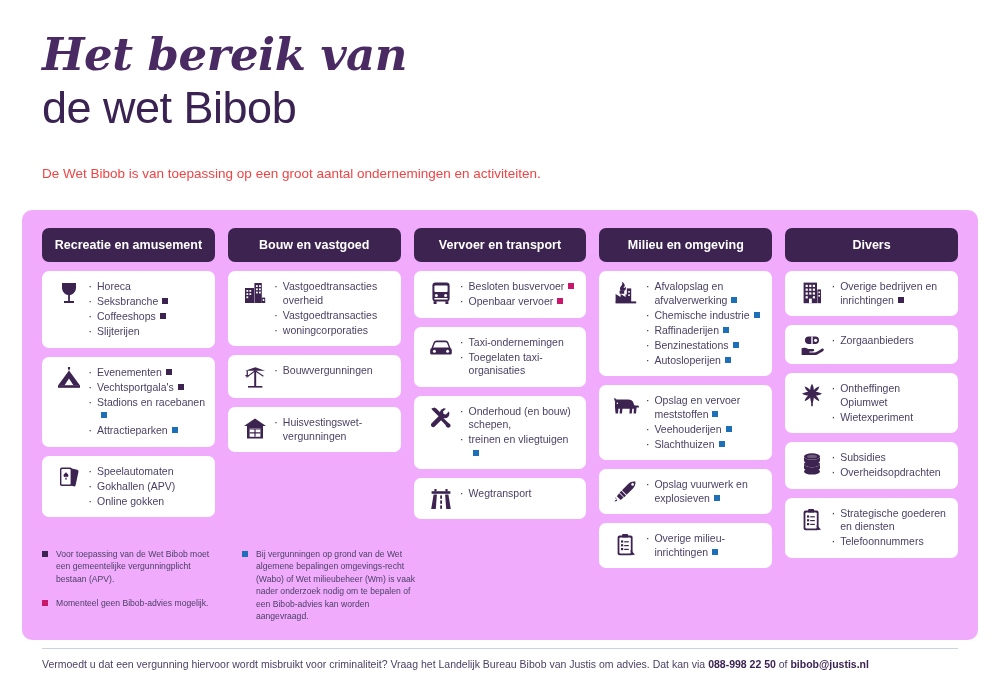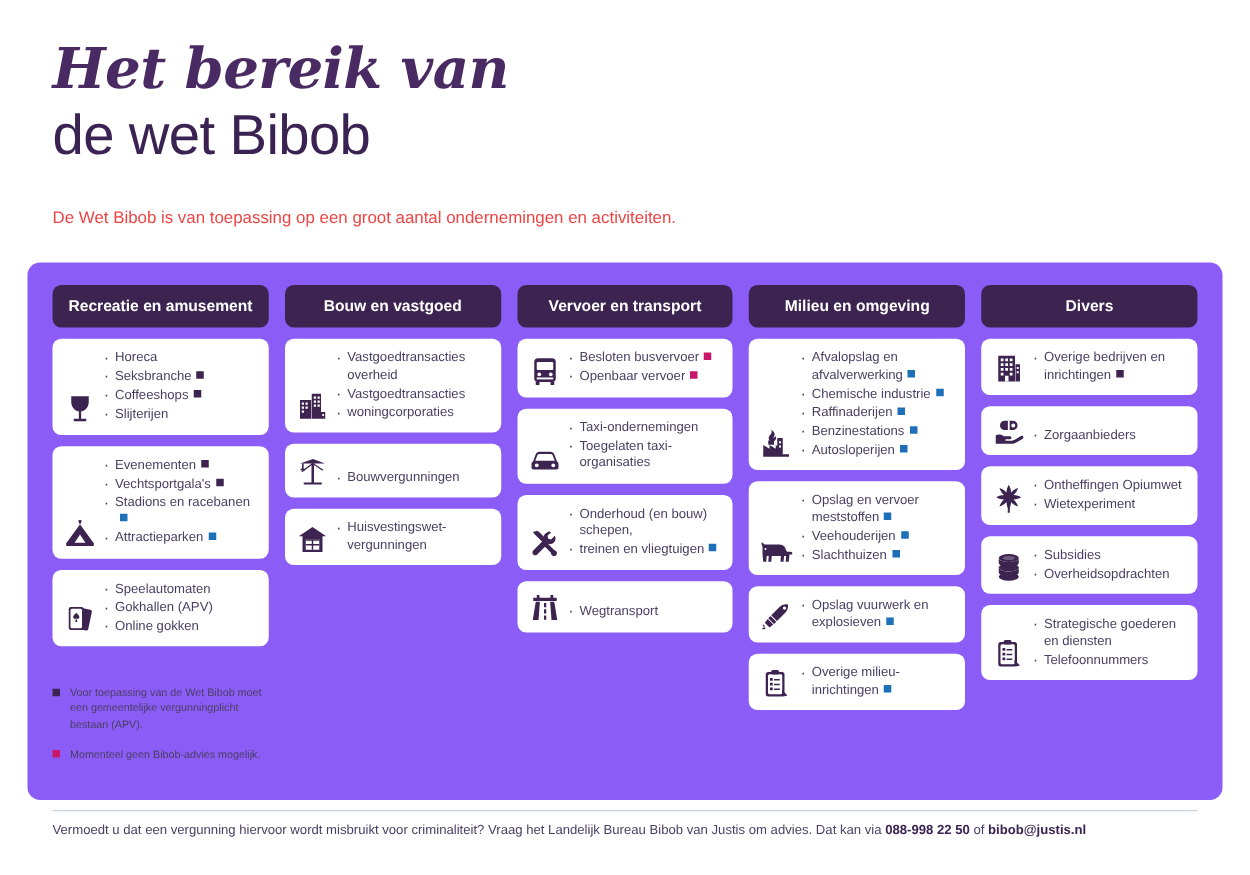--- a/index.html
+++ b/index.html
@@ -50,38 +50,38 @@
     font-family:"DejaVu Serif", serif;
     font-style:italic;
     font-size:12px;color:#111111;line-height:16px;
     white-space:nowrap;
   }
 
   
   .panel{
     position:absolute;left:22px;top:210px;
     width:956px;height:430px;
-    background:#8b5cf6;border-radius:10px;
+    background:#f0abfc;border-radius:10px;
   }
   .columns{
     position:absolute;left:20px;top:18px;
     width:916px;
     display:flex;gap:13px;align-items:flex-start;
   }
   .column{width:174px;display:flex;flex-direction:column;gap:9px;}
   .col-header{
     background:#3d2450;border-radius:7px;
     height:34px;display:flex;align-items:center;justify-content:center;
     color:#ffffff;font-size:12.5px;font-weight:700;
     text-align:center;padding:0 6px;box-sizing:border-box;
   }
   .card{
     background:#ffffff;border-radius:7px;
-    padding:9px 8px 9px 7px;
-    display:flex;align-items:flex-end;gap:2px;
+    padding:9px 8px 9px 12px;
+    display:flex;align-items:flex-start;gap:2px;
     box-sizing:border-box;
   }
   .card-icon{
     width:30px;min-width:30px;
     display:flex;justify-content:center;align-items:flex-start;
     padding-top:1px;
   }
   .card-icon svg{display:block;}
   .items{list-style:none;margin:0;padding:0;flex:1;}
   .items li{
@@ -478,20 +478,23 @@
           </div>
         </div>
       </div>
   </div>
 
   <div class="legend">
     <div class="legend-col" id="legend-left">
         <div class="legend-item"><span class="legend-sq mk-purple"></span><span>Voor toepassing van de Wet Bibob moet een gemeentelijke vergunningplicht bestaan (APV).</span></div>
         <div class="legend-item"><span class="legend-sq mk-pink"></span><span>Momenteel geen Bibob-advies mogelijk.</span></div>
       </div>
+    <div class="legend-col" id="legend-right">
+        <div class="legend-item"><span class="legend-sq mk-blue"></span><span>Bij vergunningen op grond van de Wet algemene bepalingen omgevings-recht (Wabo) of Wet milieubeheer (Wm) is vaak nader onderzoek nodig om te bepalen of een Bibob-advies kan worden aangevraagd.</span></div>
+      </div>
   </div>
 
   <div class="footer-rule"></div>
   <div class="footer">
     <span>Vermoedt u dat een vergunning hiervoor wordt misbruikt voor criminaliteit? Vraag het Landelijk Bureau Bibob van Justis om advies. Dat kan via </span><b>088-998 22 50</b><span> of </span><b>bibob@justis.nl</b>
   </div>
 
 </div>
 
 </body></html>

